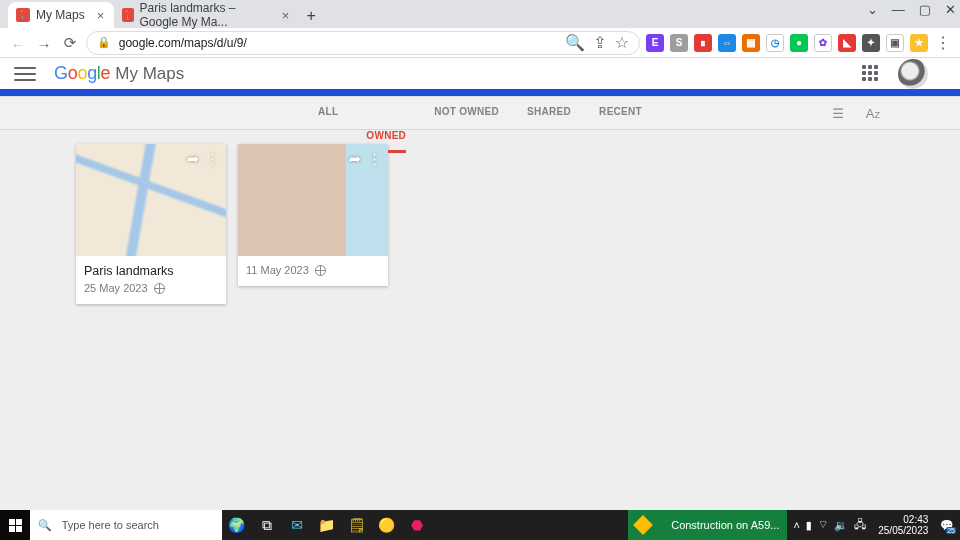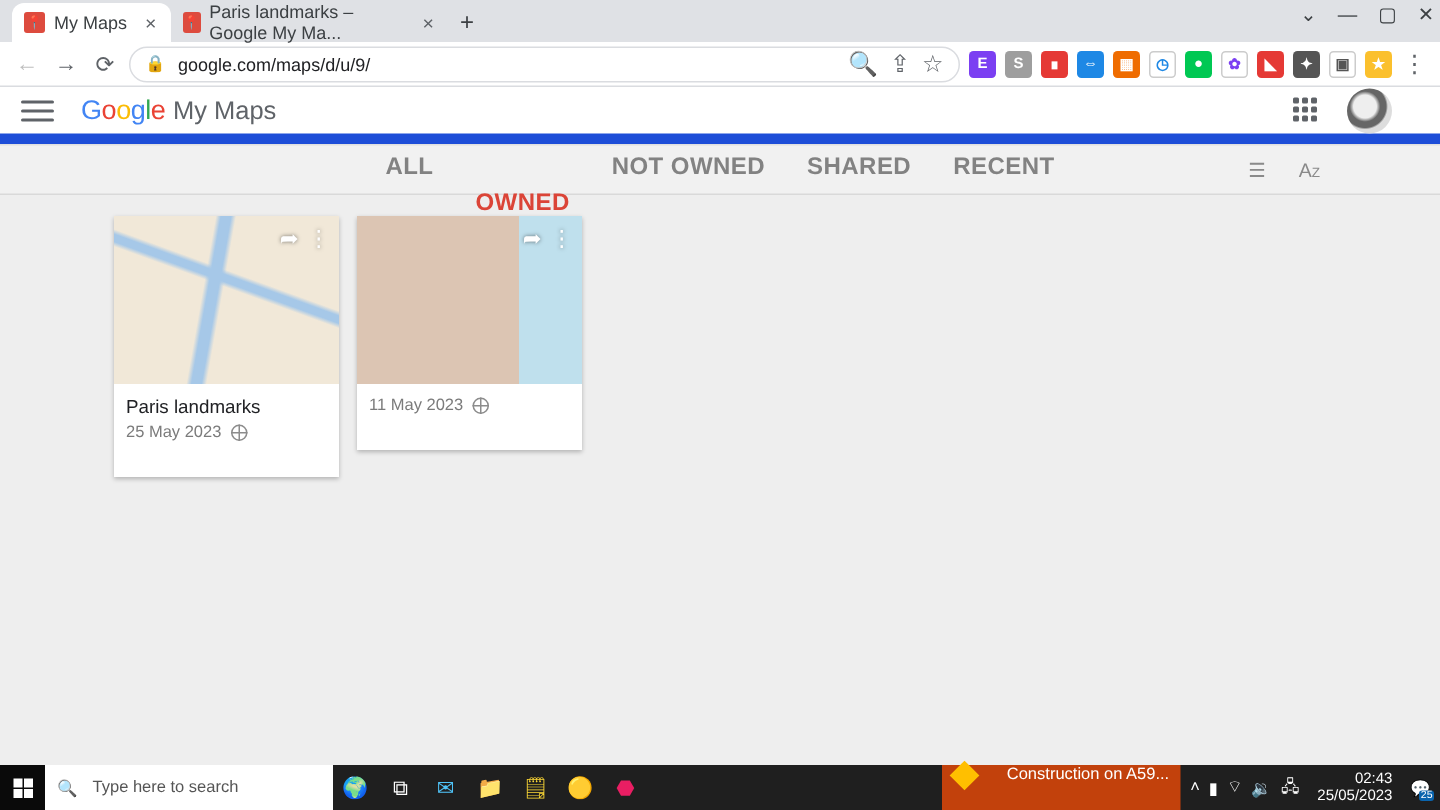--- a/index.html
+++ b/index.html
@@ -51,21 +51,21 @@
 
   
   .subbar { height: 34px; background: #f1f1f1; border-top: 1px solid #e0e0e0;
             border-bottom: 1px solid #d9d9d9; display: flex; align-items: center;
             padding: 0 80px; position: relative; }
   .create-wrap { border: 2px solid #ea1c00; padding: 1px; position: absolute; left: 62px; top: 4px; }
   .create-btn { background: #db4437; color: #fff; font-size: 11px; font-weight: 600;
                 padding: 5px 9px; border: none; letter-spacing: .2px; }
   .filters { position: absolute; left: 50%; transform: translateX(-50%); display: flex; gap: 28px;
              height: 100%; align-items: center; }
-  .filter { font-size: 16px; color: #828282; font-weight: 600; letter-spacing: .3px;
+  .filter { font-size: 10px; color: #828282; font-weight: 600; letter-spacing: .3px;
             height: 100%; display: flex; align-items: center; border-bottom: 3px solid transparent; }
   .filter.active { color: #db4437; border-bottom-color: #db4437; margin-top: 48px; }
   .view-ctrls { position: absolute; right: 80px; display: flex; gap: 22px; color: #8a8a8a; font-size: 13px; }
 
   
   .stage { background: #eeeeee; height: calc(540px - 28px - 30px - 38px - 34px - 30px);
            padding: 14px 76px; display: flex; gap: 12px; align-items: flex-start; overflow: auto; }
   .card { width: 150px; background: #fff; box-shadow: 0 1px 3px rgba(0,0,0,.25);
           display: flex; flex-direction: column; }
   .thumb { height: 112px; position: relative; overflow: hidden; }
@@ -76,40 +76,40 @@
       linear-gradient(#f1e8d8,#f1e8d8);
   }
   .thumb.tyne {
     background:
       linear-gradient(90deg, #dcc5b3 0 72%, #bfe0ed 72% 100%),
       #dcc5b3;
   }
   .thumb-actions { position: absolute; top: 6px; right: 6px; display: flex; gap: 6px; color: #fff;
                    text-shadow: 0 0 3px rgba(0,0,0,.5); }
   .thumb-actions span { font-size: 15px; }
-  .card-meta { padding: 8px 8px 24px 8px; }
+  .card-meta { padding: 8px 8px 10px 8px; }
   .title { font-size: 12.5px; color: #202124; margin-bottom: 4px; }
   .dateline { font-size: 11px; color: #7b7b7b; display: flex; align-items: center; gap: 6px; }
   .globe { width: 11px; height: 11px; border: 1px solid #8c8c8c; border-radius: 50%; position: relative; }
   .globe::before{content:"";position:absolute;left:4px;top:-1px;width:1px;height:11px;background:#8c8c8c;}
   .globe::after {content:"";position:absolute;left:-1px;top:4px;width:11px;height:1px;background:#8c8c8c;}
 
   
   .taskbar { position: absolute; left: 0; right: 0; bottom: 0; height: 30px; background: #1f1f1f;
              display: flex; align-items: center; color: #fff; font-size: 11px; }
   .start { width: 30px; height: 30px; background: #0a0a0a; display:flex; align-items:center; justify-content:center; }
   .start-grid { display:grid; grid-template-columns:6px 6px; grid-template-rows:6px 6px; gap:1px; }
   .start-grid i { background:#fff; }
   .search-box { height: 30px; width: 192px; background: #fff; color: #555;
                 display: flex; align-items: center; padding: 0 8px; gap: 10px; }
   .task-icons { display: flex; align-items: center; height: 100%; }
   .task-icons .ti { width: 30px; height: 30px; display:flex; align-items:center; justify-content:center; font-size:14px; }
   .tray { margin-left: auto; display: flex; align-items: center; gap: 6px; padding-right: 6px; }
   .tray .clock { text-align: right; line-height: 11px; font-size: 10px; padding: 0 6px; }
-  .toast { background: #c2410c; display:flex; align-items:flex-start; gap:21px; padding: 0 8px; height: 30px; }
+  .toast { background: #15803d; display:flex; align-items:center; gap:21px; padding: 0 8px; height: 30px; }
   .toast .diamond { width:14px; height:14px; background:#ffbf00; transform: rotate(45deg); }
 </style>
 </head>
 <body>
 
 <div class="titlebar">
   <div class="tabstrip">
     <div class="tab active">
       <span class="favicon">📍</span>
       <span>My Maps</span>

